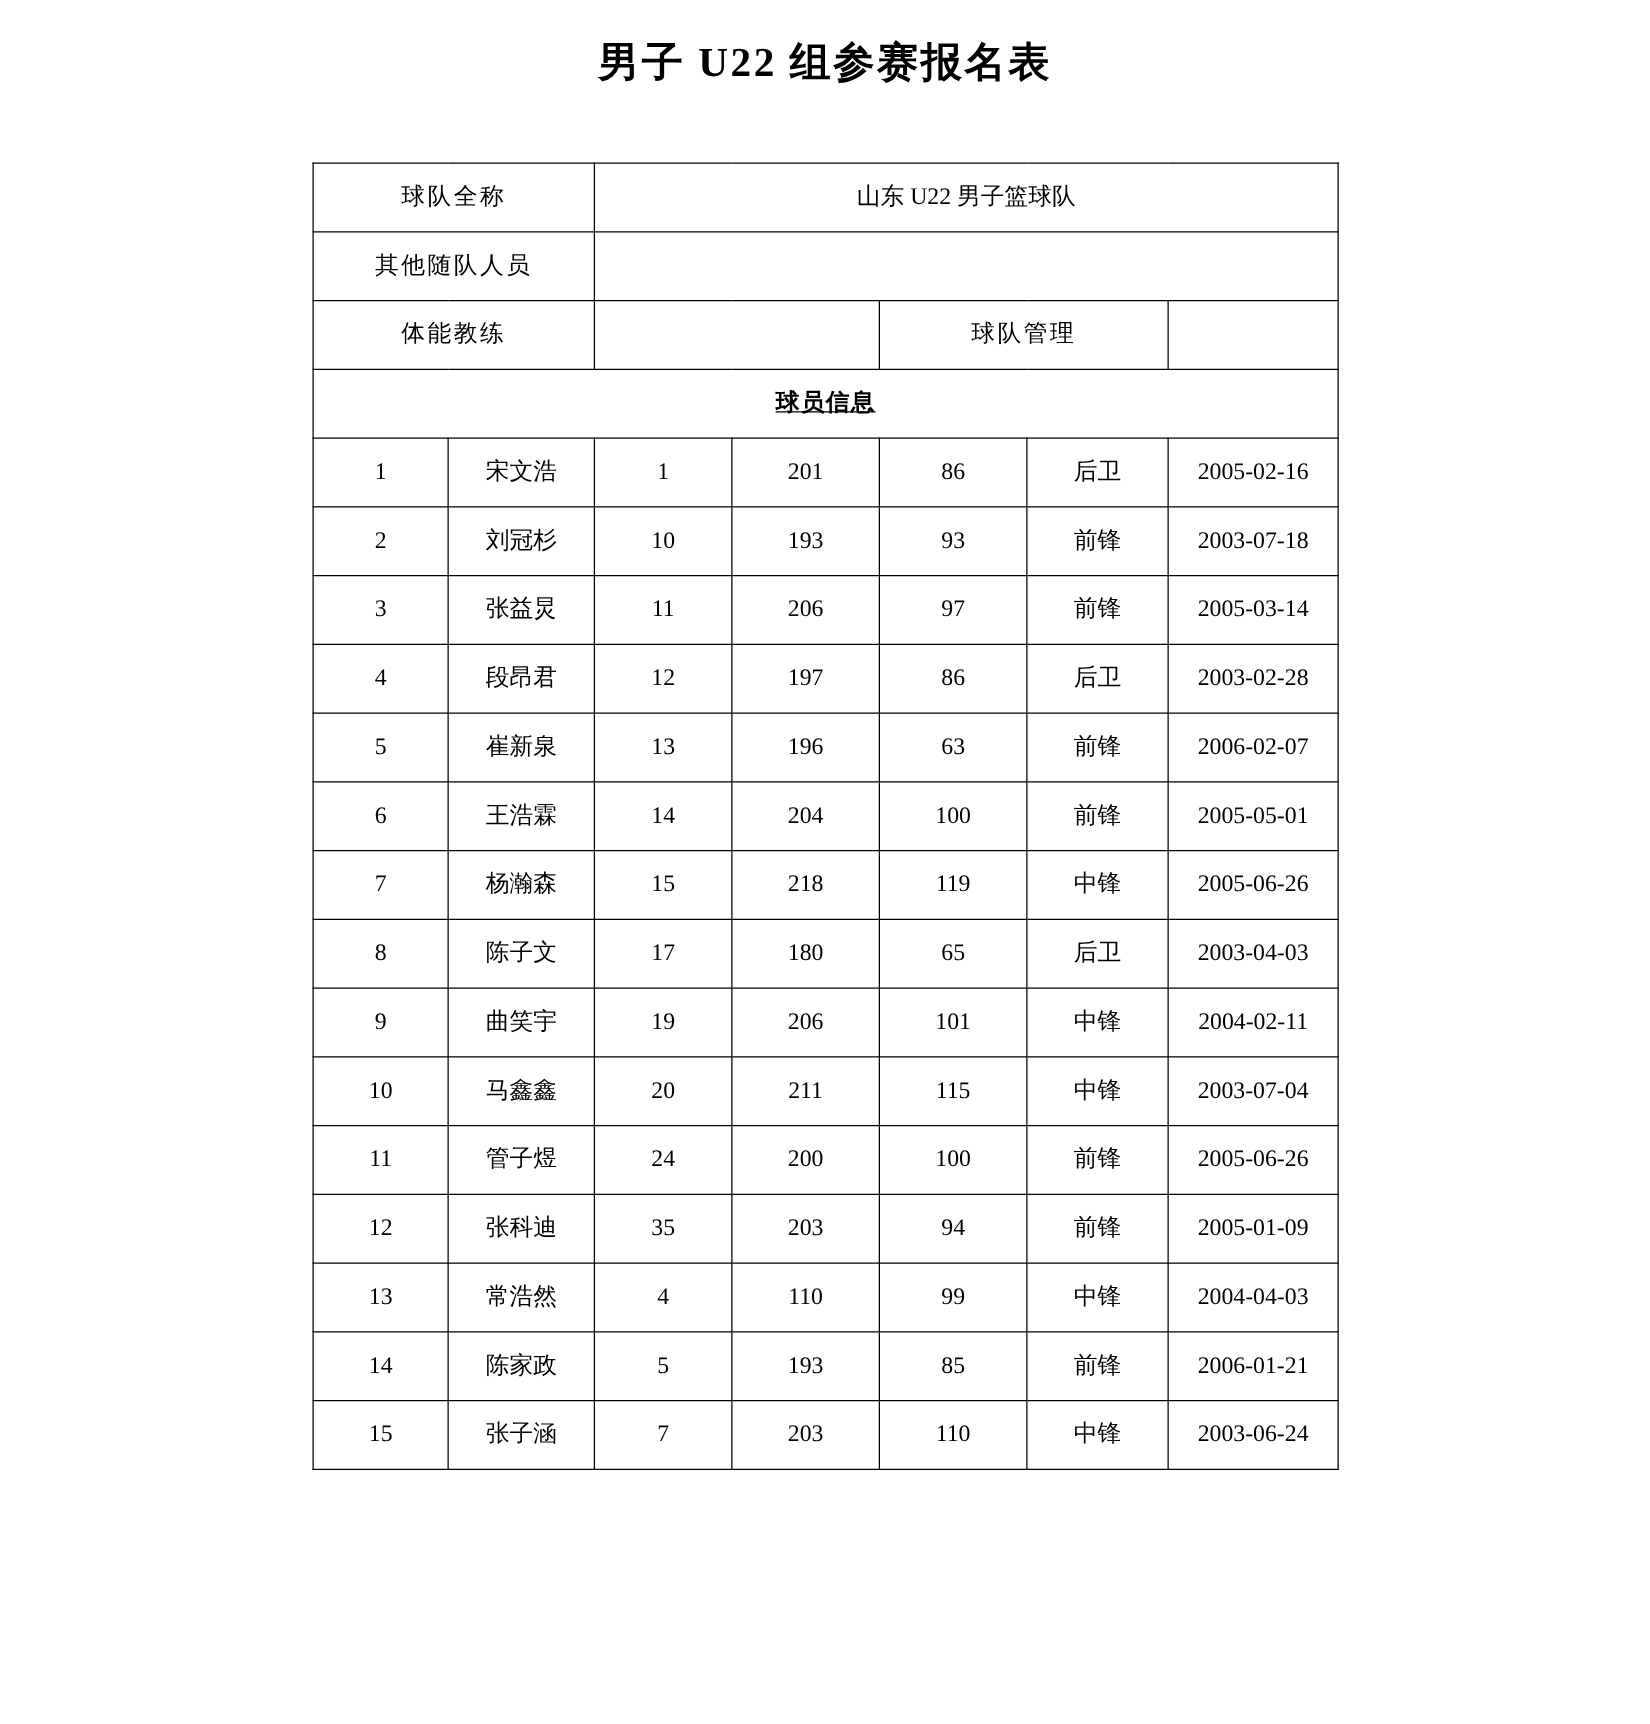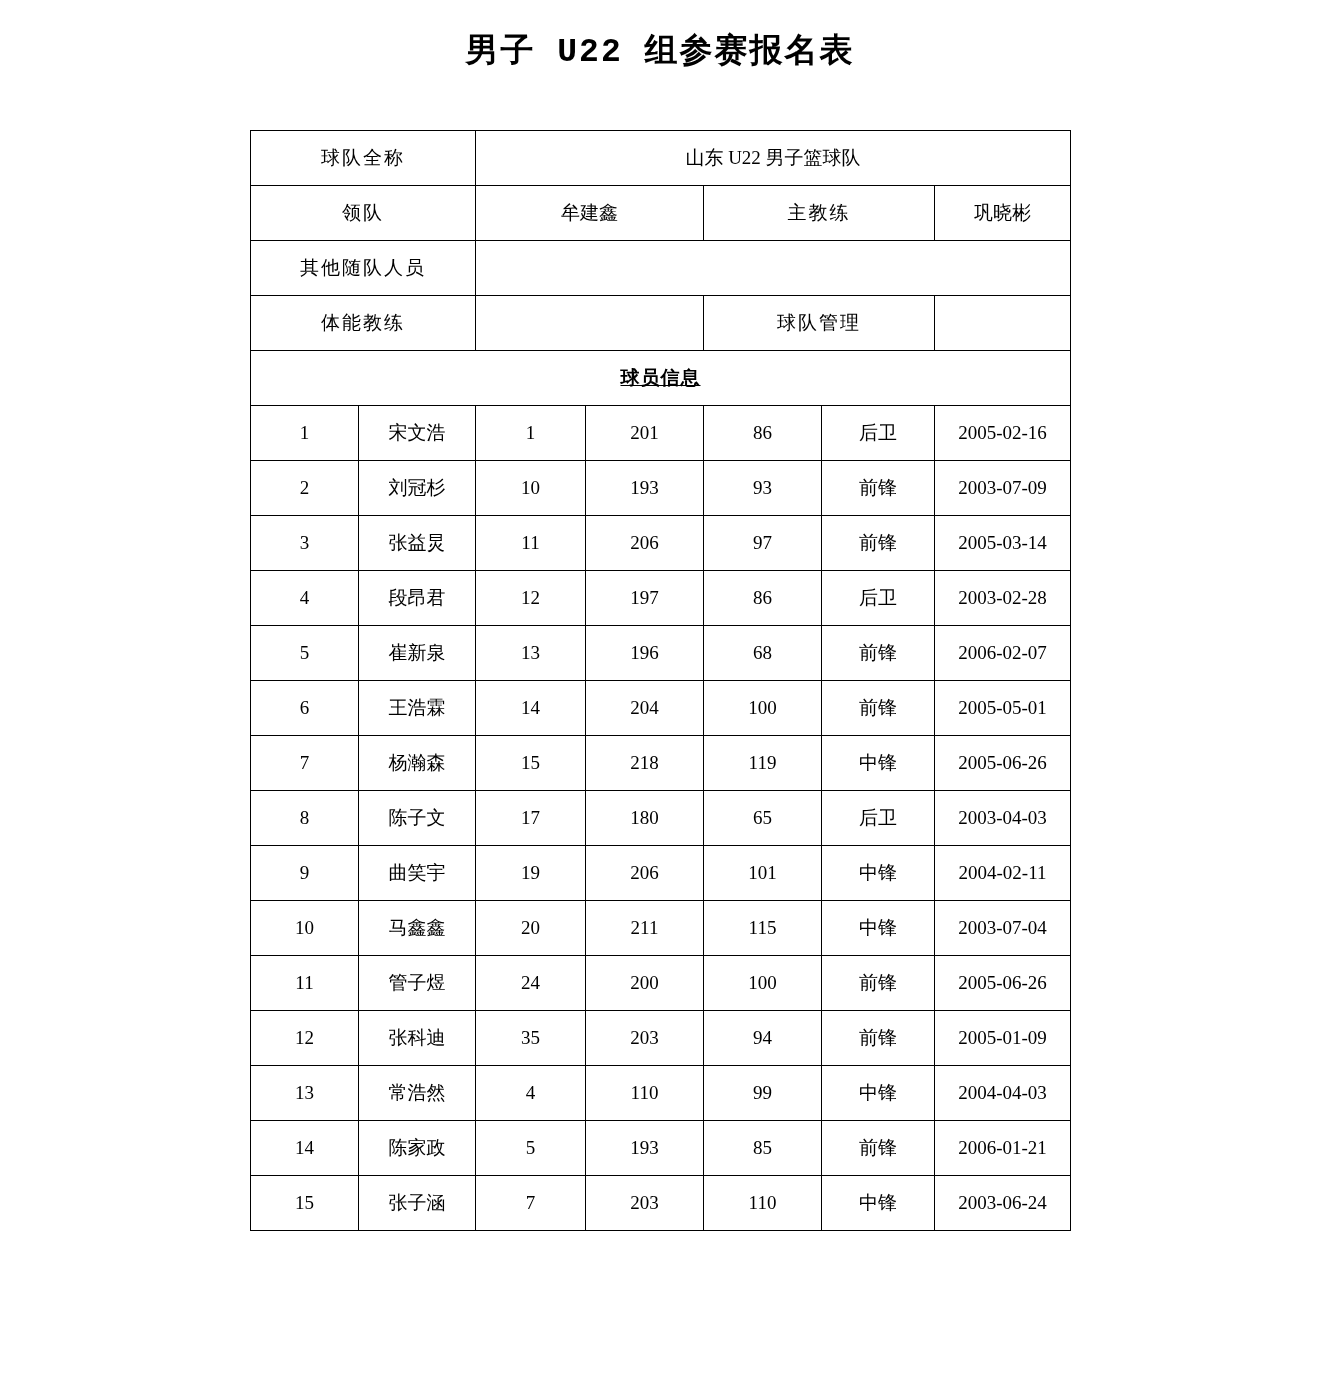--- a/index.html
+++ b/index.html
@@ -15,21 +15,21 @@
     position: relative;
   }
   .page {
     width: 1320px;
     box-sizing: border-box;
     padding: 0;
     background: #fff;
   }
   .doc-title {
     text-align: center;
-    font-family: Liberation Mono, monospace;
+    font-family: Liberation Serif, serif;
     font-weight: bold;
     font-size: 33px;
     letter-spacing: 2px;
     margin: 28px 0 0 0;
     padding: 0;
   }
   .table-wrap {
     margin: 57px auto 0 auto;
     width: 820px;
   }
@@ -97,26 +97,20 @@
           <col class="c7">
       </colgroup>
       <tbody>
 
         <tr>
           <td class="label" colspan="2">球队全称</td>
           <td colspan="5">山东 U22 男子篮球队</td>
         </tr>
 
 
-        <tr>
-          <td class="label" colspan="2">领队</td>
-          <td colspan="2">牟建鑫</td>
-          <td class="label" colspan="2">主教练</td>
-          <td>巩晓彬</td>
-        </tr>
 
 
         <tr>
           <td class="label" colspan="2">其他随队人员</td>
           <td class="blank" colspan="5"></td>
         </tr>
 
         <tr>
           <td class="label" colspan="2">体能教练</td>
           <td class="blank" colspan="2"></td>
@@ -139,21 +133,21 @@
           <td class="num-cell">2005-02-16</td>
         </tr>
 
         <tr class="row-tall">
           <td class="num-cell">2</td>
           <td>刘冠杉</td>
           <td class="num-cell">10</td>
           <td class="num-cell">193</td>
           <td class="num-cell">93</td>
           <td>前锋</td>
-          <td class="num-cell">2003-07-09</td>
+          <td class="num-cell">2003-07-18</td>
         </tr>
 
         <tr class="row-tall">
           <td class="num-cell">3</td>
           <td>张益炅</td>
           <td class="num-cell">11</td>
           <td class="num-cell">206</td>
           <td class="num-cell">97</td>
           <td>前锋</td>
           <td class="num-cell">2005-03-14</td>
@@ -167,21 +161,21 @@
           <td class="num-cell">86</td>
           <td>后卫</td>
           <td class="num-cell">2003-02-28</td>
         </tr>
 
         <tr class="row-tall">
           <td class="num-cell">5</td>
           <td>崔新泉</td>
           <td class="num-cell">13</td>
           <td class="num-cell">196</td>
-          <td class="num-cell">68</td>
+          <td class="num-cell">63</td>
           <td>前锋</td>
           <td class="num-cell">2006-02-07</td>
         </tr>
 
         <tr class="row-tall">
           <td class="num-cell">6</td>
           <td>王浩霖</td>
           <td class="num-cell">14</td>
           <td class="num-cell">204</td>
           <td class="num-cell">100</td>

